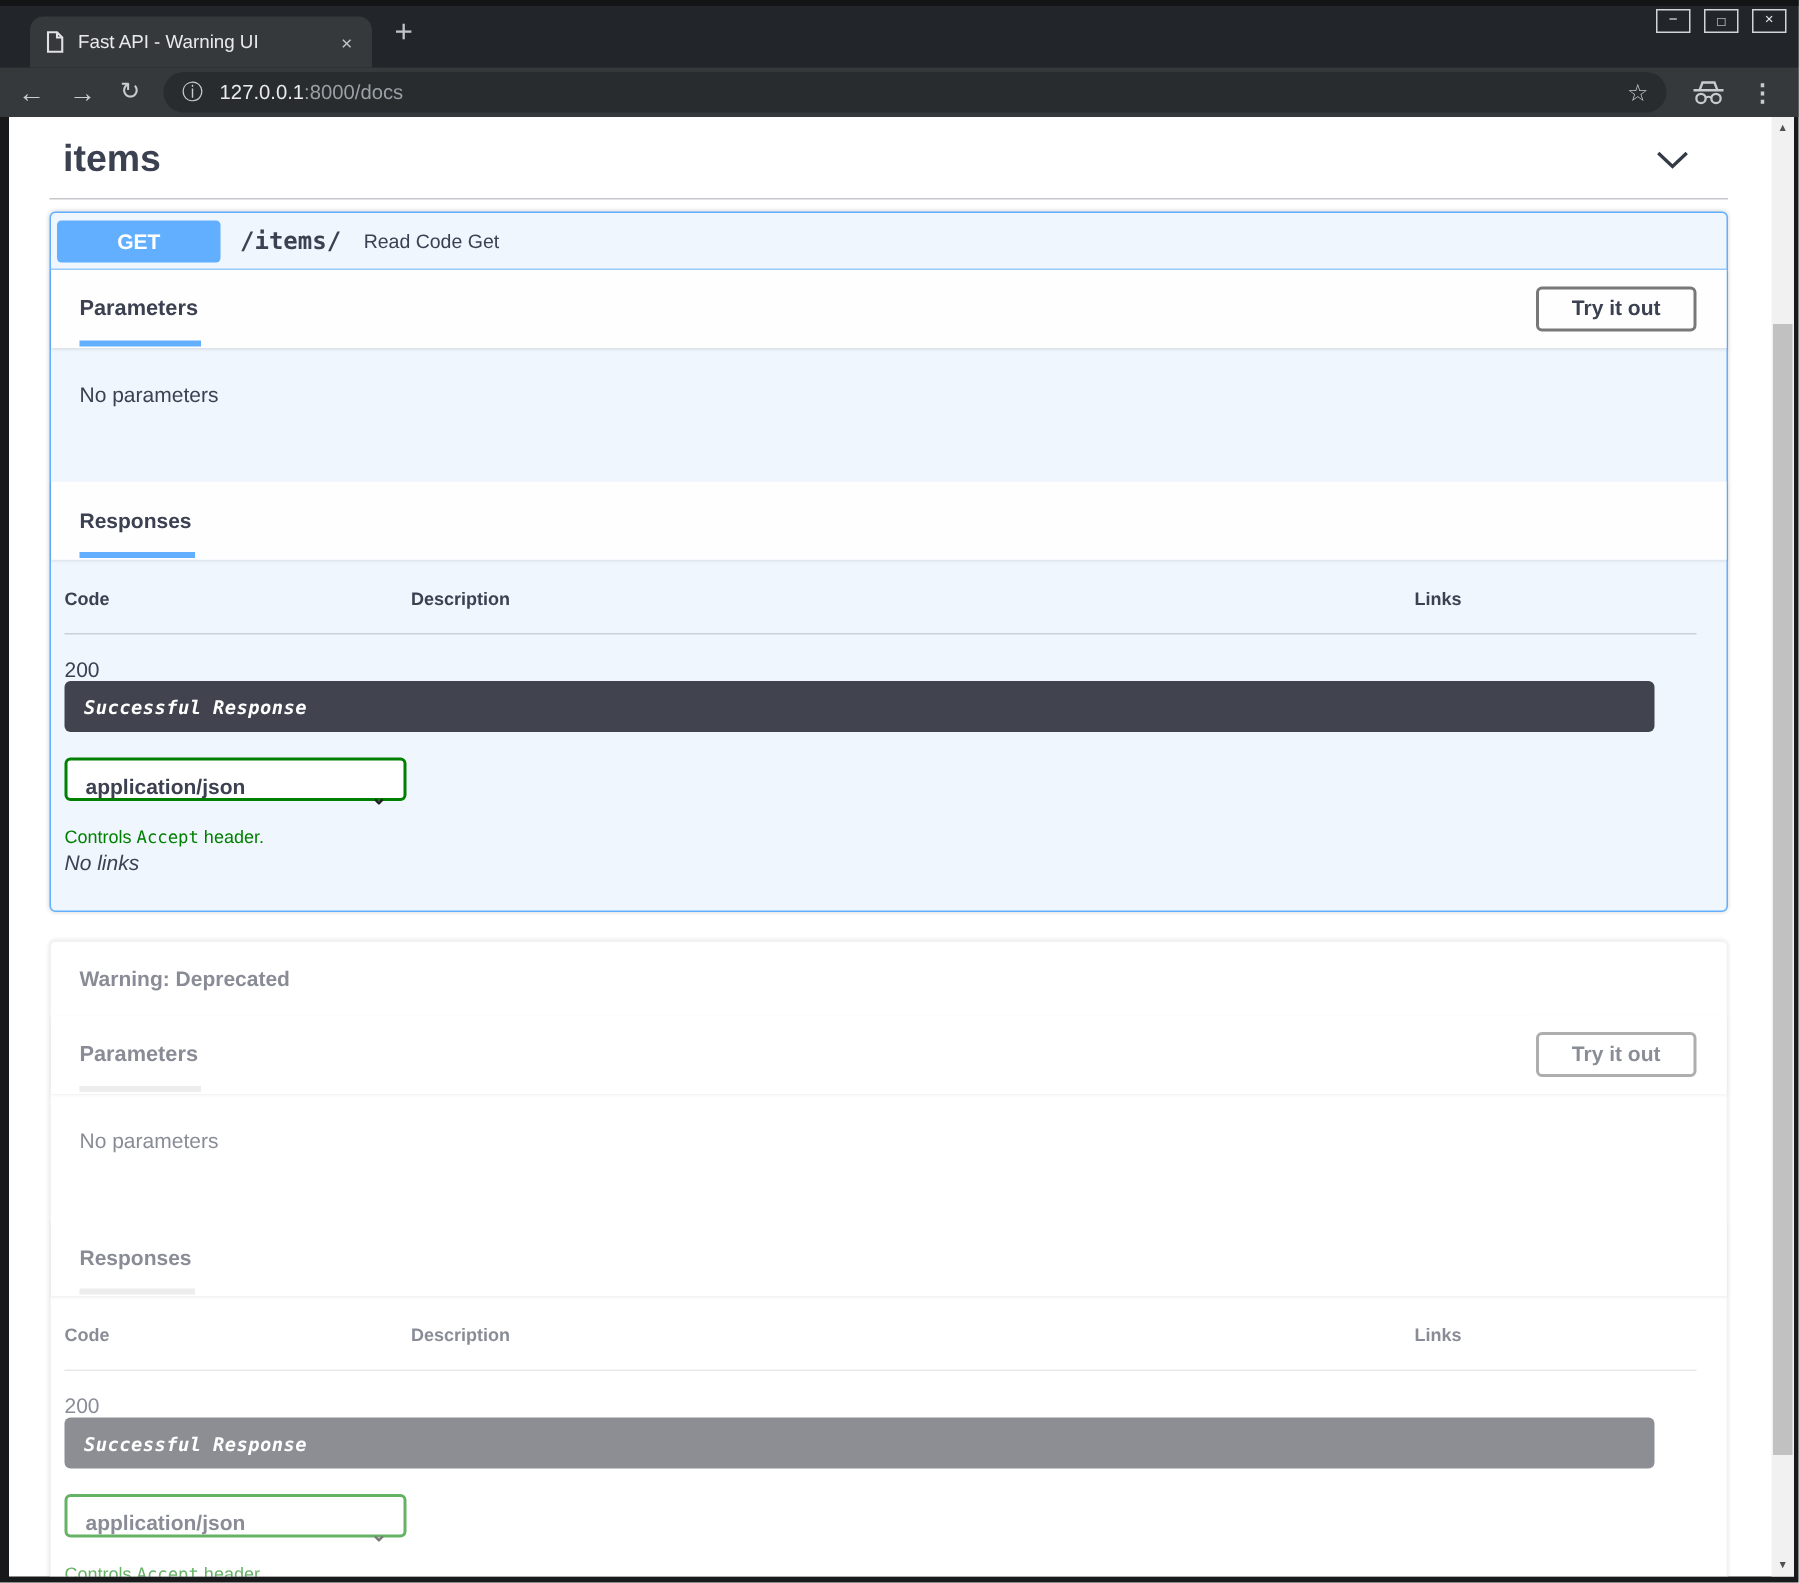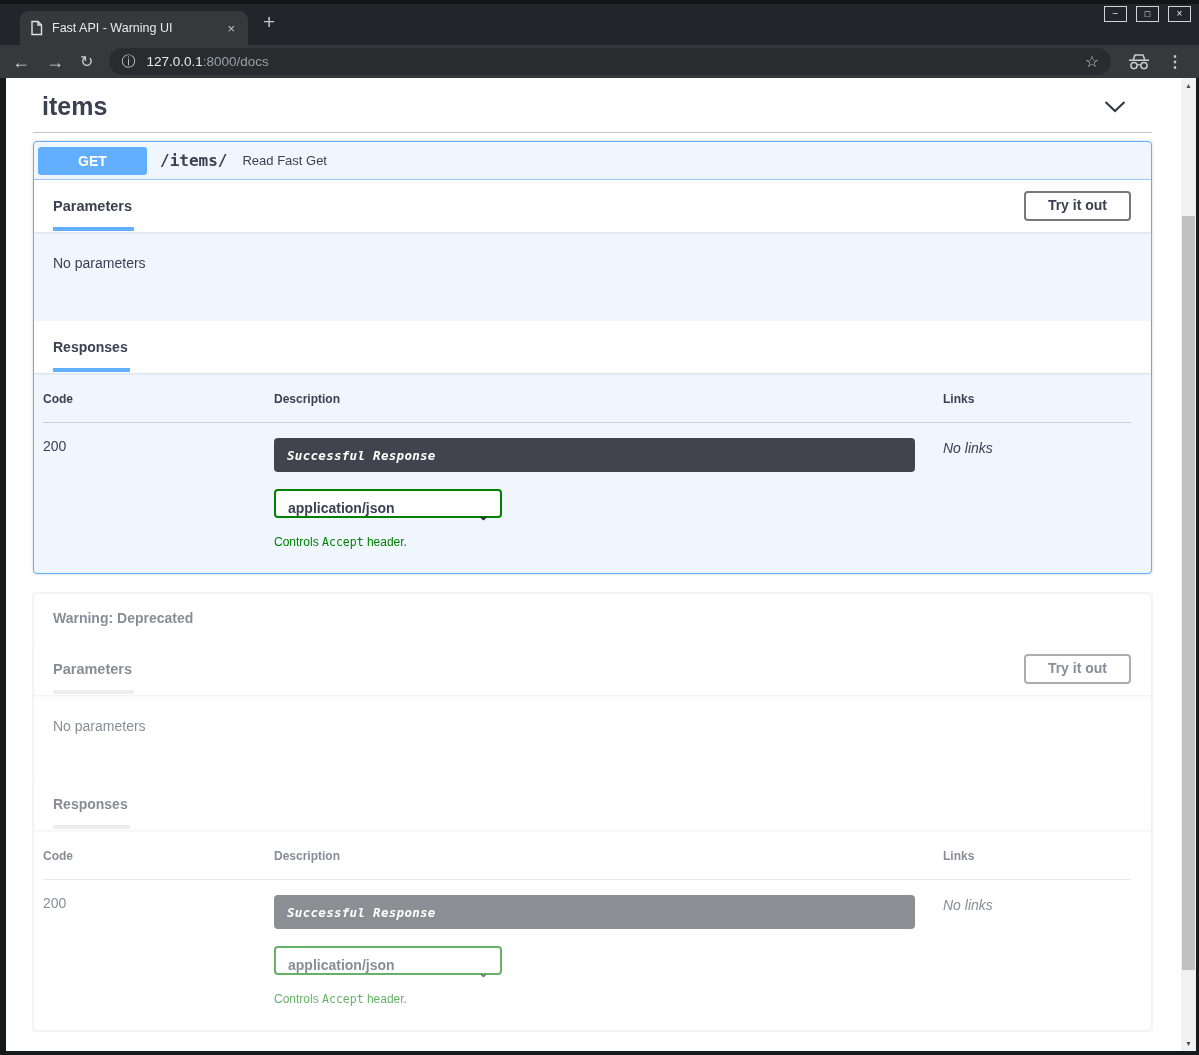--- a/index.html
+++ b/index.html
@@ -83,21 +83,21 @@
   .op-deprecated .sh-title::after { background:#e2e2e2; }
   .try-btn {
     border:2px solid #787878; border-radius:4px; background:transparent;
     font-family:"Liberation Sans",sans-serif; font-size:14px; font-weight:bold; color:#3b4151;
     padding:5px 22px; line-height:1.1;
   }
   .params-body { min-height:89px; padding:23px 19px; font-size:14px; color:#3b4151; }
   .op-deprecated .params-body { min-height:83px; }
   .responses-body { padding:19px 20px 24px 9px; }
   .rt-head { display:flex; font-size:12px; font-weight:bold; color:#3b4151; padding-bottom:16px; border-bottom:1px solid rgba(59,65,81,.2); }
-  .rt-row { display:flex; padding-top:15px; font-size:14px; color:#3b4151; }
+  .rt-row { display:flex; padding-top:15px; font-size:14px; color:#3b4151;flex-direction:column; }
   .col-code { width:231px; }
   .col-desc { flex:1; padding-right:28px; }
   .col-links { width:188px; }
   .resp-box {
     height:34px; border-radius:4px; background:#41444e; color:#fff;
     display:flex; align-items:center; padding:0 13px;
     font-family:"DejaVu Sans Mono",monospace; font-style:italic; font-weight:bold; font-size:12.5px;
     letter-spacing:.3px;
   }
   .no-links { font-style:italic; padding-top:2px; }
@@ -165,21 +165,21 @@
         <svg width="24" height="13" viewBox="0 0 24 13">
           <path d="M2.5 2 L12 11 L21.5 2" stroke="#333b44" stroke-width="2.2" fill="none"></path>
         </svg>
       </span>
     </div>
 
     <div class="opblock op-get">
       <div class="op-header">
         <span class="method-badge">GET</span>
         <span class="op-path">/items/</span>
-        <span class="op-summary">Read Fast Get</span>
+        <span class="op-summary">Read Code Get</span>
       </div>
 
       <div class="section-header">
         <span class="sh-title">Parameters</span>
         <button class="try-btn">Try it out</button>
       </div>
 
       <div class="params-body">
         <span>No parameters</span>
       </div>

